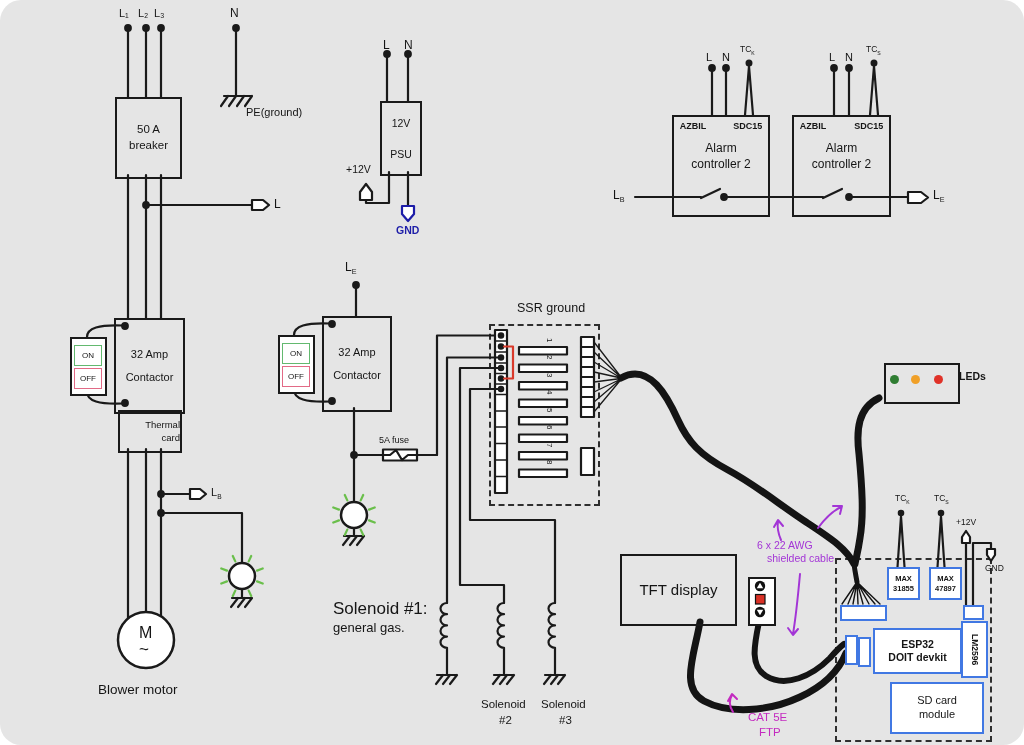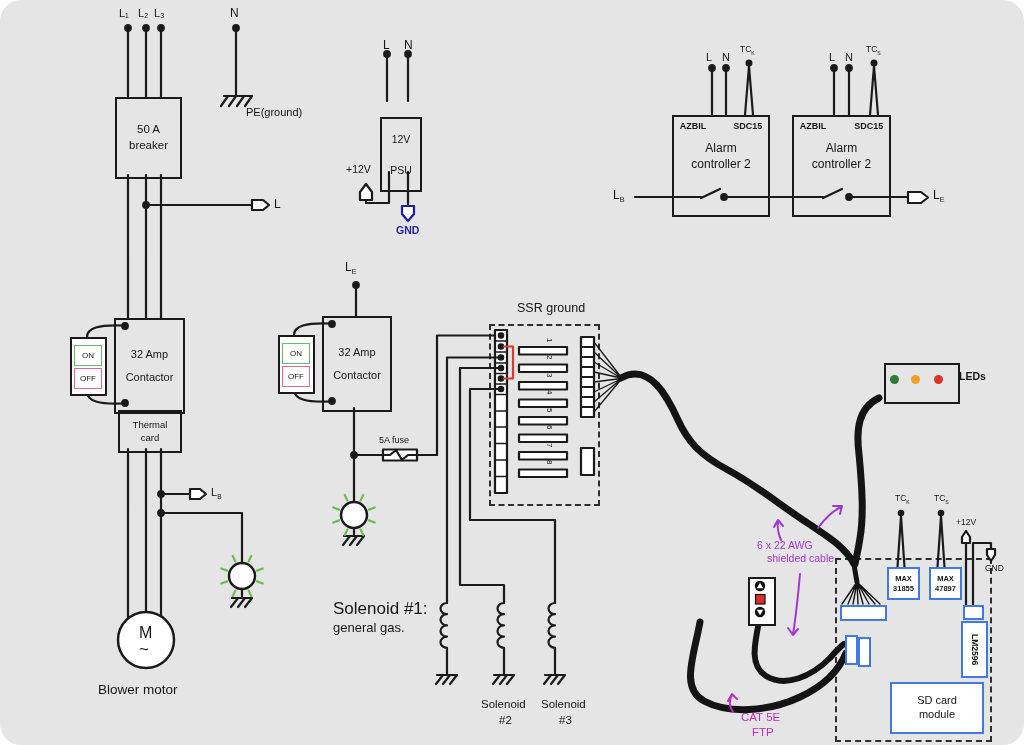--- a/index.html
+++ b/index.html
@@ -15,21 +15,21 @@
        text-align:center;line-height:1.25;}
   .dashedbox{position:absolute;z-index:0;border:2px dashed #2e2e2e;background:transparent;}
   .btn{position:absolute;z-index:3;background:#fff;display:flex;align-items:center;justify-content:center;
        font-size:8px;}
   .panel{position:absolute;z-index:2;border:2px solid #1a1a1a;background:#fff;}
   .led{position:absolute;z-index:3;width:9px;height:9px;border-radius:50%;}
   sub{font-size:0.6em;}
   .vert{writing-mode:vertical-rl;}
   .relnum{position:absolute;z-index:3;font-size:8px;transform:rotate(90deg);width:9px;height:9px;}
   .purple{color:#a335d6;}
-  .magenta{color:#c42bc0;}
+  .magenta{color:#c42bc0;margin-left:7px;}
   .navy{color:#1d1da8;font-weight:bold;}
 </style>
 </head>
 <body>
 
 <div id="canvas">
 
 <svg class="wires" width="1024" height="745" viewBox="0 0 1024 745" stroke="#1a1a1a" stroke-width="2.2" fill="none" stroke-linecap="round" stroke-linejoin="round">
 
   <g>
@@ -202,21 +202,21 @@
 <div class="lbl" style="left:230px;top:6px;font-size:12px;">N</div>
 <div class="lbl" style="left:202px;top:106px;font-size:11px;margin-left:44px;">PE(ground)</div>
 <div class="box" style="left:115px;top:97px;width:63px;height:78px;font-size:11.5px;">
   <span>50 A</span>
   <span>breaker</span>
 </div>
 <div class="lbl" style="left:274px;top:197px;font-size:12px;">L</div>
 
 <div class="lbl" style="left:383px;top:38px;font-size:12px;">L</div>
 <div class="lbl" style="left:404px;top:38px;font-size:12px;">N</div>
-<div class="box" style="left:380px;top:101px;width:38px;height:71px;font-size:10.5px;gap:17px;margin-top:16px;">
+<div class="box" style="left:380px;top:101px;width:38px;height:71px;font-size:10.5px;gap:17px;">
   <span>12V</span>
   <span>PSU</span>
 </div>
 <div class="lbl" style="left:346px;top:163px;font-size:10.5px;">+12V</div>
 <div class="lbl navy" style="left:396px;top:224px;font-size:10.5px;">GND</div>
 
 <div class="lbl" style="left:613px;top:188px;font-size:12px;">
   <span>L</span><sub>B</sub></div>
 <div class="lbl" style="left:933px;top:188px;font-size:12px;">
   <span>L</span><sub>E</sub></div>
@@ -247,21 +247,21 @@
   <span>controller 2</span>
 </div>
 
 <div class="box" style="left:114px;top:318px;width:67px;height:92px;font-size:11px;gap:8px;">
   <span>32 Amp</span>
   <span>Contactor</span>
 </div>
 <div class="panel" style="left:70px;top:337px;width:33px;height:55px;"></div>
 <div class="btn" style="left:74px;top:345px;width:26px;height:19px;border:1.8px solid #63b96f;">ON</div>
 <div class="btn" style="left:74px;top:368px;width:26px;height:19px;border:1.8px solid #e26a86;">OFF</div>
-<div class="box" style="left:118px;top:410px;width:60px;height:39px;font-size:9.5px;line-height:1.3;">
+<div class="box" style="left:118px;top:410px;width:60px;height:39px;font-size:9.5px;line-height:1.3;align-items:flex-end;">
   <span>Thermal</span>
   <span>card</span>
 </div>
 <div class="lbl" style="left:211px;top:486px;font-size:11px;">
   <span>L</span><sub>B</sub></div>
 <div class="lbl" style="left:139px;top:624px;font-size:16px;z-index:3;">M</div>
 <div class="lbl" style="left:139px;top:640px;font-size:17px;">~</div>
 <div class="lbl" style="left:98px;top:682px;font-size:13.5px;">Blower motor</div>
 
 <div class="lbl" style="left:345px;top:260px;font-size:12px;">
@@ -292,20 +292,23 @@
 <div class="lbl" style="left:499px;top:714px;font-size:11.5px;">#2</div>
 <div class="lbl" style="left:541px;top:698px;font-size:11.5px;">Solenoid</div>
 <div class="lbl" style="left:559px;top:714px;font-size:11.5px;">#3</div>
 
 <div class="box" style="left:884px;top:363px;width:72px;height:37px;"></div>
 <div class="led" style="left: 890px; top: 375px; background: rgb(47, 125, 50);"></div>
 <div class="led" style="left: 911px; top: 375px; background: rgb(240, 160, 40);"></div>
 <div class="led" style="left: 934px; top: 375px; background: rgb(224, 50, 40);"></div>
 <div class="lbl" style="left:959px;top:370px;font-size:10.5px;font-weight:bold;">LEDs</div>
 
+<div class="box" style="left:620px;top:554px;width:113px;height:68px;font-size:15px;">
+  <span>TFT display</span>
+</div>
 
 <div class="panel" style="left:748px;top:577px;width:24px;height:45px;z-index:2;"></div>
 <svg class="wires" style="z-index:3;" width="1024" height="745" viewBox="0 0 1024 745">
   <circle cx="760" cy="586" r="5.2" fill="#111"></circle>
   <polygon points="760,582.8 756.8,588.3 763.2,588.3" fill="#fff"></polygon>
   <rect x="755.5" y="594.5" width="9.5" height="9.5" fill="#d93025" stroke="#111" stroke-width="1.2"></rect>
   <circle cx="760" cy="612" r="5.2" fill="#111"></circle>
   <polygon points="760,615.2 756.8,609.7 763.2,609.7" fill="#fff"></polygon>
 </svg>
 
@@ -322,20 +325,24 @@
   <span>MAX</span>
   <span>47897</span>
 </div>
 <div class="lbl" style="left:956px;top:517px;font-size:8.5px;">+12V</div>
 <div class="lbl" style="left:985px;top:563px;font-size:8.5px;">GND</div>
 <div class="bluebox" style="left:840px;top:605px;width:43px;height:12px;"></div>
 <div class="bluebox" style="left:963px;top:605px;width:17px;height:11px;"></div>
 <div class="bluebox vert" style="left:961px;top:621px;width:23px;height:53px;font-size:8.5px;font-weight:bold;">
   <span>LM2596</span>
 </div>
+<div class="bluebox" style="left:873px;top:628px;width:85px;height:42px;font-size:10.5px;font-weight:bold;">
+  <span>ESP32</span>
+  <span>DOIT devkit</span>
+</div>
 <div class="bluebox" style="left:890px;top:682px;width:90px;height:48px;font-size:11px;">
   <span>SD card</span>
   <span>module</span>
 </div>
 <div class="bluebox" style="left:845px;top:635px;width:9px;height:26px;"></div>
 <div class="bluebox" style="left:858px;top:637px;width:9px;height:26px;"></div>
 
 <div class="lbl purple" style="left:757px;top:539px;font-size:10.5px;">6 x 22 AWG</div>
 <div class="lbl purple" style="left:767px;top:552px;font-size:10.5px;">shielded cable</div>
 <div class="lbl magenta" style="left:741px;top:711px;font-size:11.5px;">CAT 5E</div>

